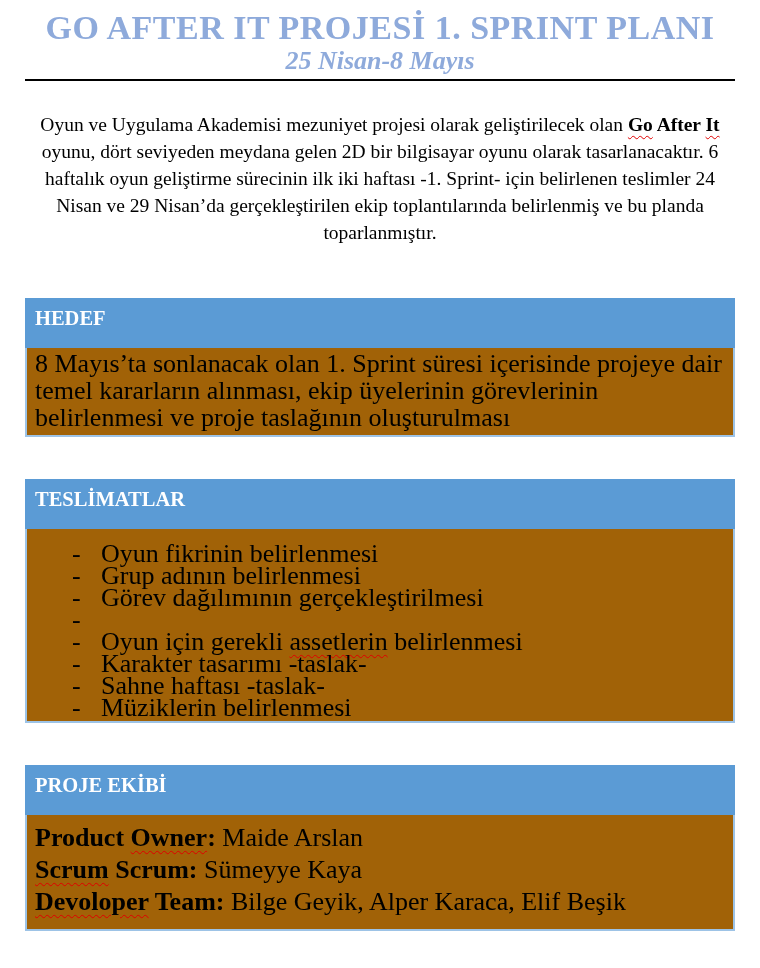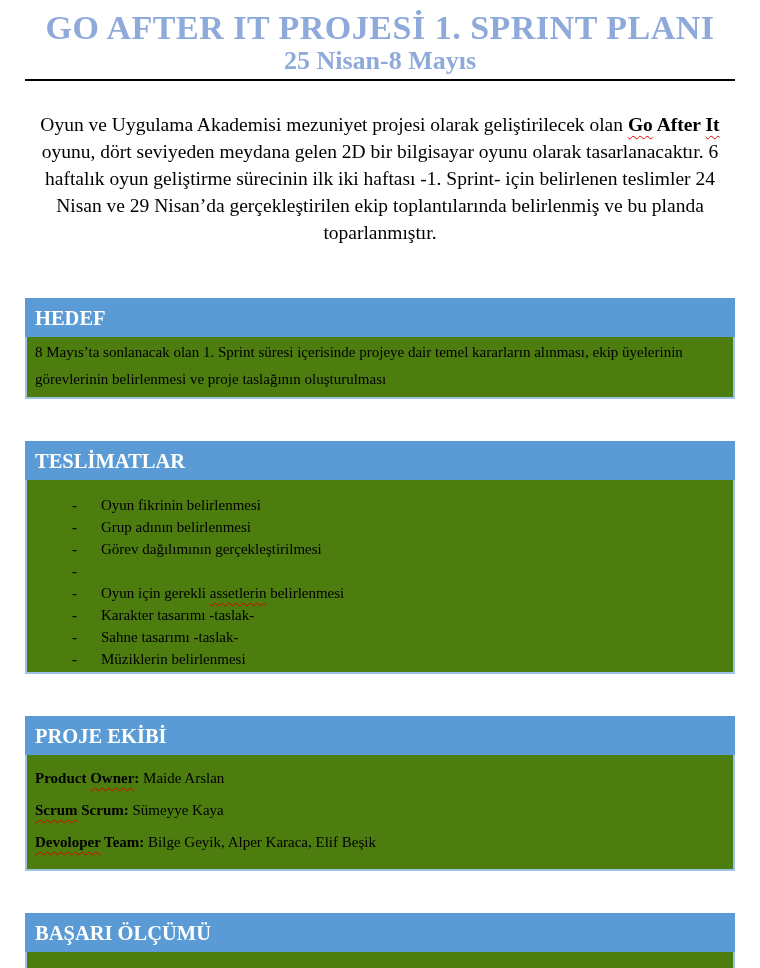--- a/index.html
+++ b/index.html
@@ -12,21 +12,21 @@
   }
   .page { padding: 8px 25px 0 25px; }
 
   .title {
     margin: 0; text-align: center;
     font-size: 34px; font-weight: bold; line-height: 1.15;
     color: #8EAADB; letter-spacing: 0.5px;
   }
   .subtitle {
     margin: 0; text-align: center;
-    font-size: 26px; font-weight: bold; line-height: 1.05;
+    font-size: 26px; font-weight: bold; font-style: italic; line-height: 1.05;
     color: #8EAADB;
   }
   .rule {
     border: none; border-top: 2px solid #000000;
     margin: 5px 0 0 0;
   }
   .intro {
     margin: 30px 0 0 0;
     font-size: 19.5px; line-height: 27px;
     text-align: center;
@@ -40,28 +40,28 @@
     text-underline-offset: 4px;
   }
 
   .section { margin-top: 52px; }
   .section + .section { margin-top: 42px; }
   .sec-header {
     background: #5B9BD5;
     color: #ffffff;
     font-weight: bold;
     font-size: 20.5px;
-    height: 39px; line-height: 41px;
+    height: 50px; line-height: 41px;
     padding-left: 10px;
   }
   .sec-body {
     border: 2px solid #9DC3E6;
     border-top: none;
-    background: #4d7c0f;
-    font-size: 15px;
+    background: #a16207;
+    font-size: 26px;
   }
   .s-hedef .sec-body { padding: 2px 8px 4px 8px; line-height: 27px; }
 
   .s-teslimatlar .sec-body { padding: 14px 8px 2px 8px; }
   .deliverables { list-style: none; margin: 0; padding: 0; line-height: 22px; }
   .deliverables li { display: flex; padding-left: 37px; }
   .deliverables .dash { width: 29px; flex: none; }
 
   .s-ekip .sec-body { padding: 12px 12px 6px 8px; }
   .member { margin: 0 0 10px 0; line-height: 22px; }
@@ -108,21 +108,21 @@
         <li>
             <span class="dash">-</span>
             <span><span>Oyun için gerekli </span><span class="sp">assetlerin</span><span> belirlenmesi</span></span>
           </li>
         <li>
             <span class="dash">-</span>
             <span><span>Karakter tasarımı -taslak-</span><span class="sp"></span><span></span></span>
           </li>
         <li>
             <span class="dash">-</span>
-            <span><span>Sahne tasarımı -taslak-</span><span class="sp"></span><span></span></span>
+            <span><span>Sahne haftası -taslak-</span><span class="sp"></span><span></span></span>
           </li>
         <li>
             <span class="dash">-</span>
             <span><span>Müziklerin belirlenmesi</span><span class="sp"></span><span></span></span>
           </li>
       </ul>
     </div>
   </section>
 
   <section class="section s-ekip">

